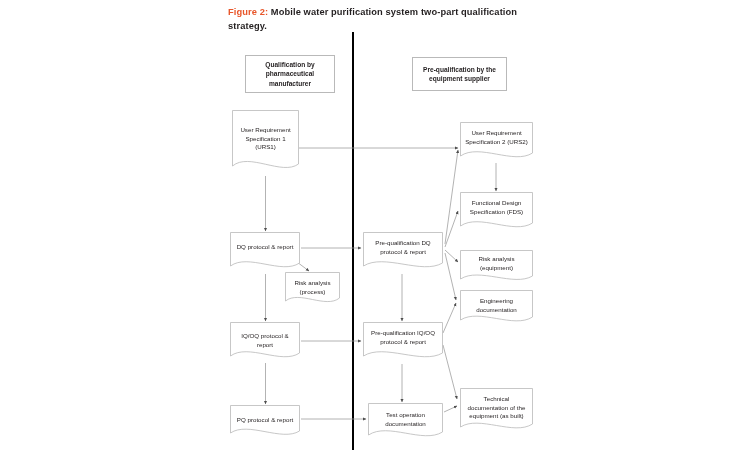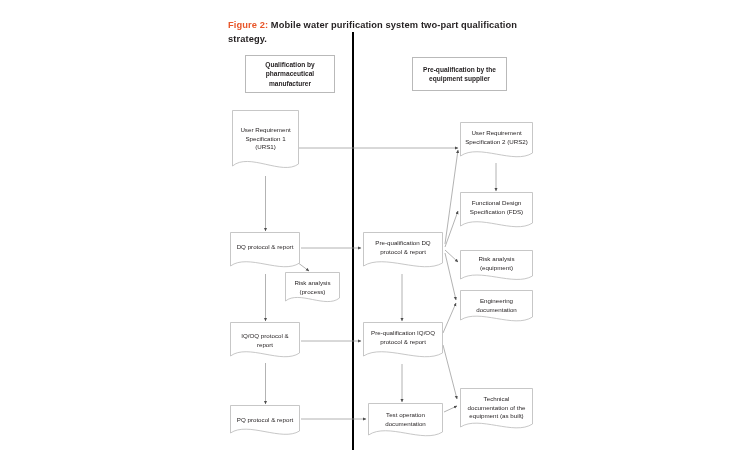--- a/index.html
+++ b/index.html
@@ -19,21 +19,21 @@
     position: relative;
     width: 750px;
     height: 450px;
     background: #ffffff;
   }
 
   
   #figure-title {
     position: absolute;
     left: 228px;
-    top: 19px;
+    top: 6px;
     width: 320px;
     font-size: 9.3px;
     font-weight: bold;
     line-height: 13.5px;
     letter-spacing: 0.1px;
   }
   #figure-title .fig-label {
     color: #e8562a;
   }
   #figure-title .fig-caption {

